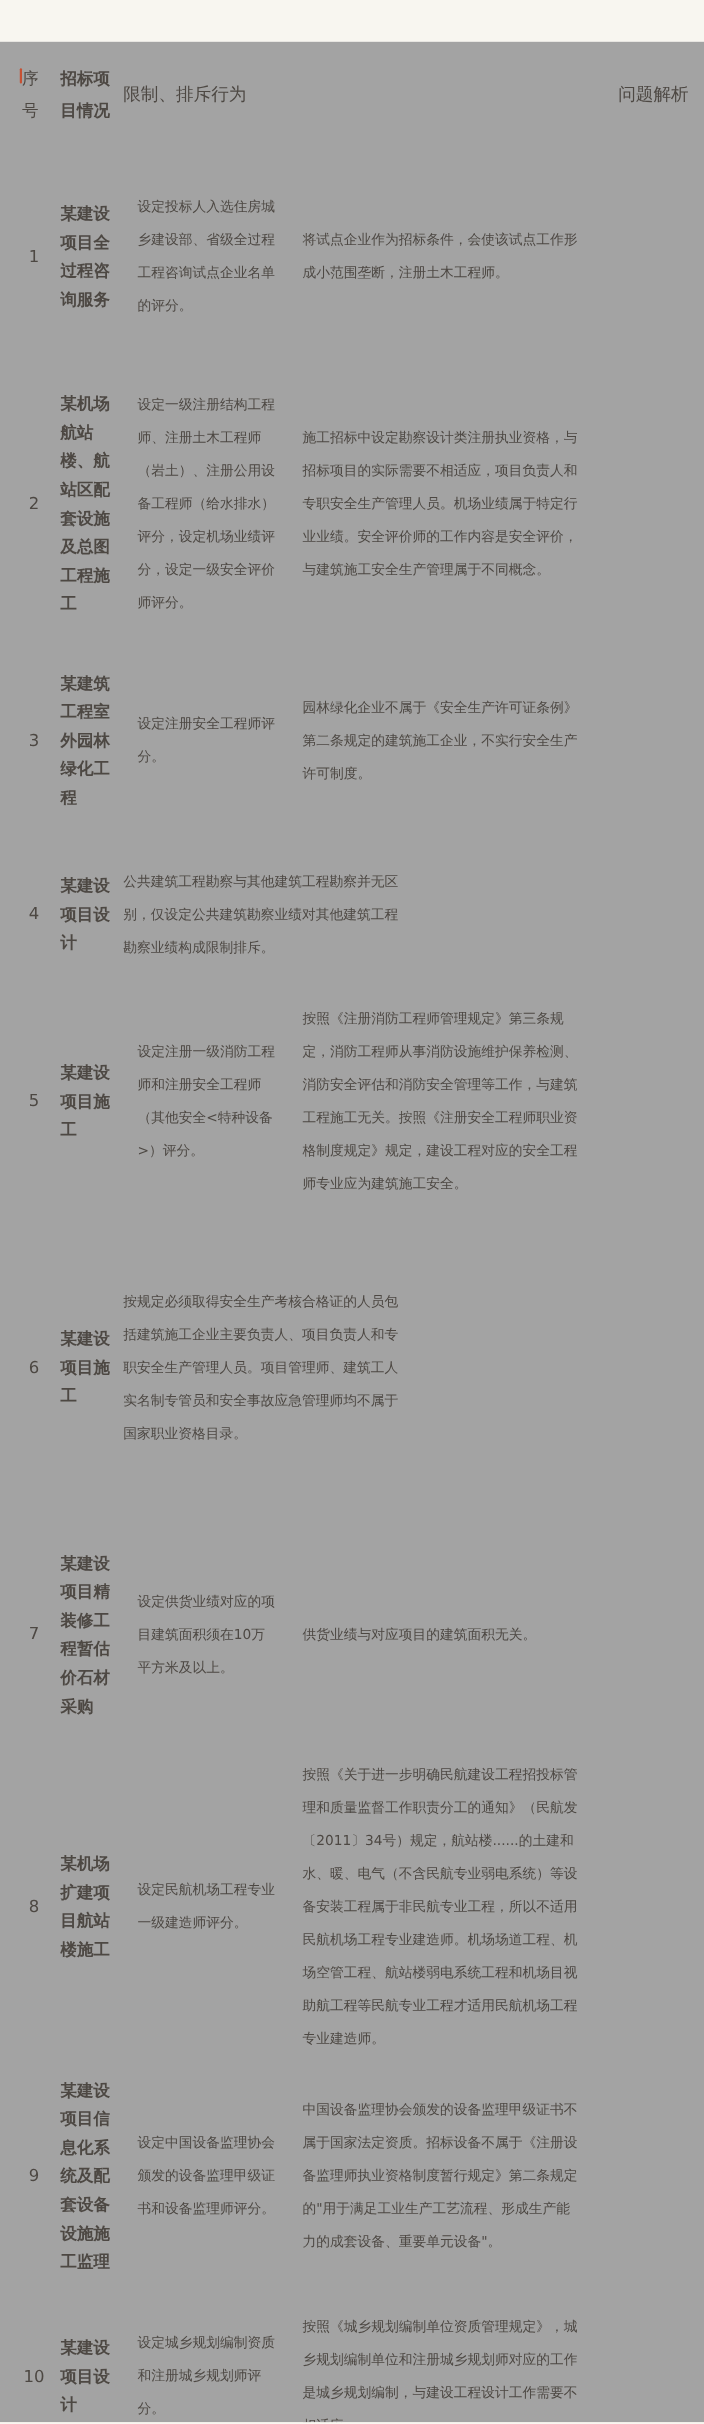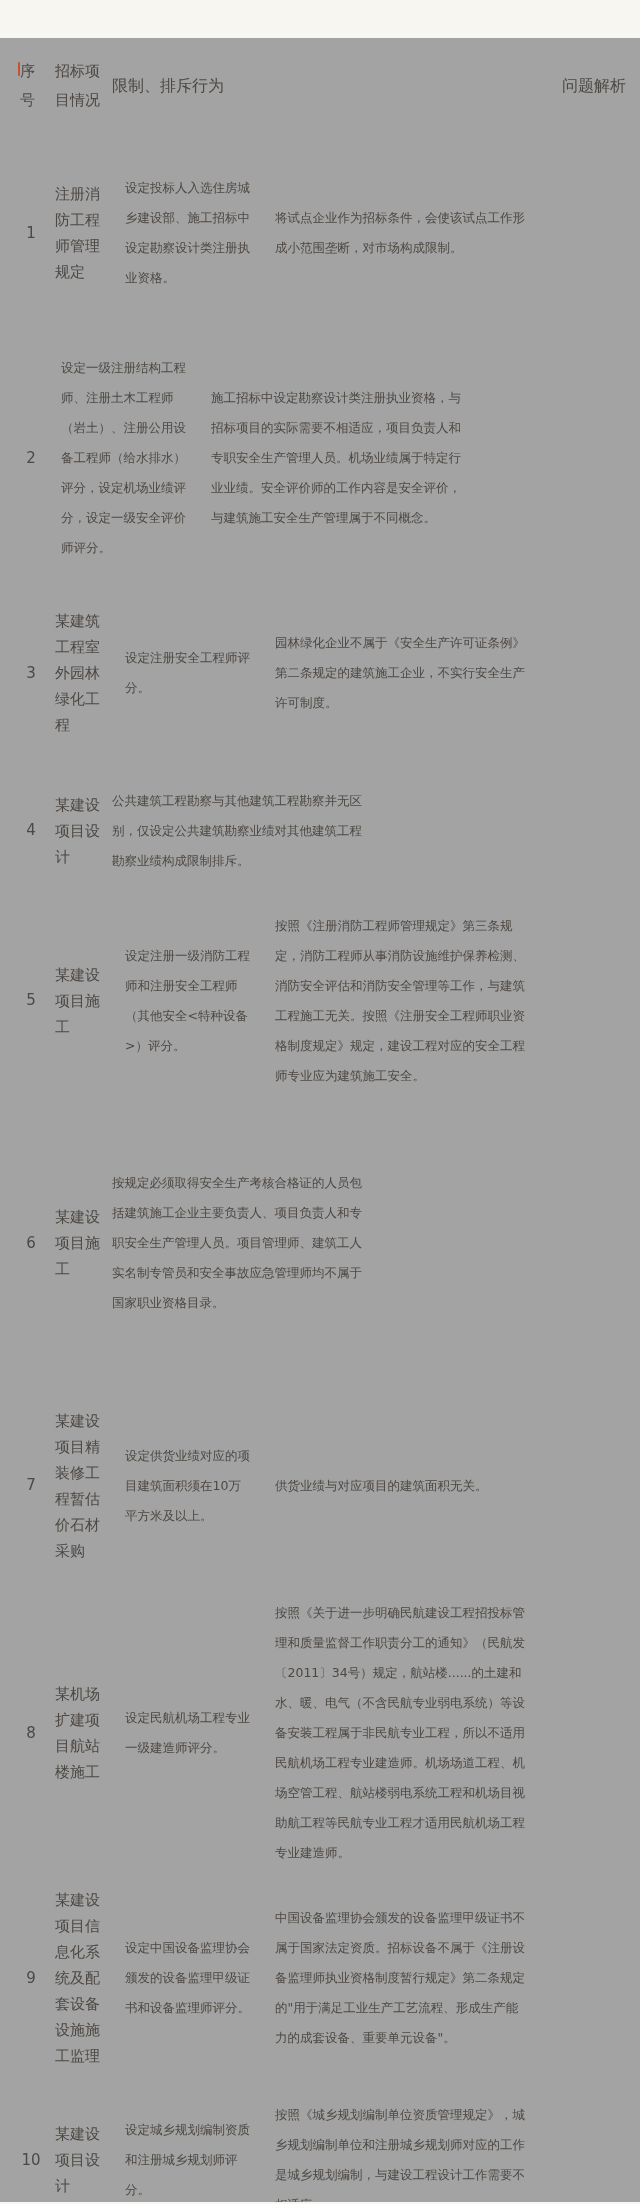--- a/index.html
+++ b/index.html
@@ -34,20 +34,21 @@
     text-align:center;
     font-size:15px;
     line-height:29px;
   }
   .c2 {
     flex:0 0 64px;
     padding-left:7px;
     font-size:15px;
     line-height:26px;
     word-break:break-all;
+    font-weight:bold;
   }
   .c3 {
     flex:0 0 163px;
     padding-left:13px;
     font-size:12.5px;
     line-height:30px;
   }
   .c3 p { max-width:128px; word-break:break-all; }
   .c4 {
     flex:1 1 auto;
@@ -96,34 +97,37 @@
       <div class="cell c4">
         <p>问题解析</p>
       </div>
     </div>
     <div id="table-body">
   <div class="row body">
     <div class="cell c1">
       <p>1</p>
     </div>
     <div class="cell c2">
-      <p>注册消防工程师管理规定</p>
-    </div>
-    <div class="cell c3">
-      <p>设定投标人入选住房城乡建设部、施工招标中设定勘察设计类注册执业资格。</p>
-    </div>
-    <div class="cell c4">
-      <p>将试点企业作为招标条件，会使该试点工作形成小范围垄断，对市场构成限制。</p>
+      <p>某建设项目全过程咨询服务</p>
+    </div>
+    <div class="cell c3">
+      <p>设定投标人入选住房城乡建设部、省级全过程工程咨询试点企业名单的评分。</p>
+    </div>
+    <div class="cell c4">
+      <p>将试点企业作为招标条件，会使该试点工作形成小范围垄断，注册土木工程师。</p>
     </div>
   </div>
 
   <div class="row body">
     <div class="cell c1">
       <p>2</p>
     </div>
+    <div class="cell c2">
+      <p>某机场航站楼、航站区配套设施及总图工程施工</p>
+    </div>
     <div class="cell c3">
       <p>设定一级注册结构工程师、注册土木工程师（岩土）、注册公用设备工程师（给水排水）评分，设定机场业绩评分，设定一级安全评价师评分。</p>
     </div>
     <div class="cell c4">
       <p>施工招标中设定勘察设计类注册执业资格，与招标项目的实际需要不相适应，项目负责人和专职安全生产管理人员。机场业绩属于特定行业业绩。安全评价师的工作内容是安全评价，与建筑施工安全生产管理属于不同概念。</p>
     </div>
   </div>
 
   <div class="row body">
     <div class="cell c1">

